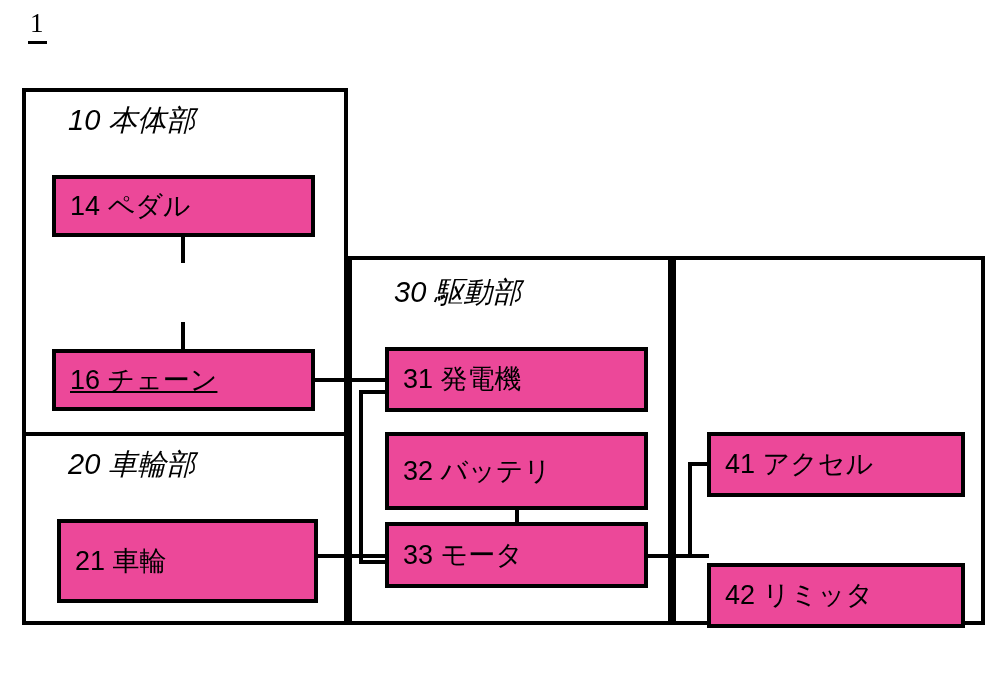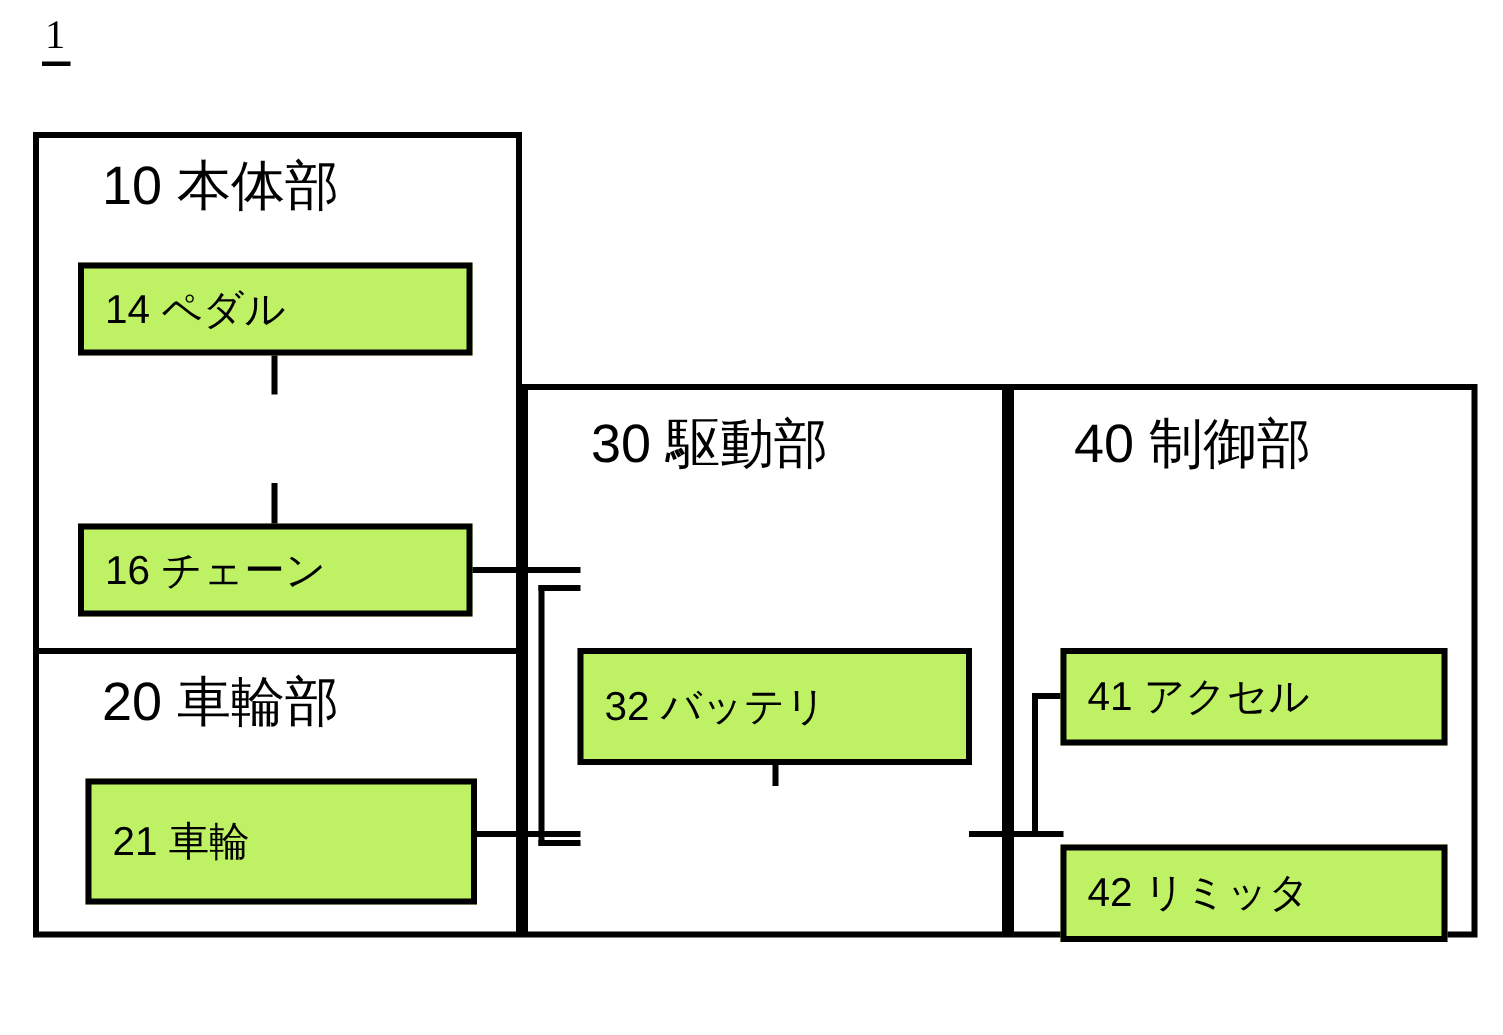--- a/index.html
+++ b/index.html
@@ -35,32 +35,33 @@
 
   
   .frame {
     position: absolute;
     box-sizing: border-box;
     border: 4px solid #000;
     background: transparent;
   }
   .frame-title {
     position: absolute;
-    font-size: 36px;
+    font-size: 29px;
     line-height: 1;
     white-space: nowrap;
     font-family: "Liberation Sans", "DejaVu Sans", sans-serif;
+    font-style: italic;
   }
 
   
   .node {
     position: absolute;
     box-sizing: border-box;
     border: 4px solid #000;
-    background: #bef264;
+    background: #ec4899;
     display: flex;
     align-items: center;
     z-index: 6;
   }
   .node-label {
     font-size: 27px;
     line-height: 1;
     white-space: nowrap;
     padding-left: 14px;
     font-family: "Liberation Sans", "DejaVu Sans", sans-serif;
@@ -94,21 +95,20 @@
   <div class="frame" style="left:348px; top:256px; width:324px; height:369px;"></div>
 
   <div class="frame" style="left:672px; top:256px; width:313px; height:369px;"></div>
 
   <div class="frame-title" style="left:68px; top:106px;">10  本体部</div>
 
   <div class="frame-title" style="left:68px; top:450px;text-align:center;">20  車輪部</div>
 
   <div class="frame-title" style="left:394px; top:278px;">30  駆動部</div>
 
-  <div class="frame-title" style="left:716px; top:278px;">40  制御部</div>
 
   <div class="wire" style="left:181px; top:235px; width:4px; height:28px;"></div>
 
   <div class="wire" style="left:181px; top:322px; width:4px; height:28px;"></div>
 
   <div class="wire" style="left:313px; top:378px; width:74px; height:4px;"></div>
 
   <div class="wire" style="left:316px; top:554px; width:71px; height:4px;"></div>
 
   <div class="wire" style="left:359px; top:390px; width:28px; height:4px;"></div>
@@ -120,33 +120,39 @@
   <div class="wire" style="left:646px; top:554px; width:63px; height:4px;"></div>
 
   <div class="wire" style="left:688px; top:462px; width:4px; height:96px;"></div>
   <div class="wire" style="left:688px; top:462px; width:21px; height:4px;"></div>
 
   <div class="node" style="left:52px; top:175px; width:263px; height:62px;">
     <span class="node-label">14  ペダル</span>
   </div>
 
 
-  <div class="node" style="left:52px; top:349px; width:263px; height:62px;">
+  <div class="node" style="left:52px; top:349px; width:263px; height:62px;text-decoration:underline;">
     <span class="node-label">16  チェーン</span>
   </div>
 
   <div class="node" style="left:57px; top:519px; width:261px; height:84px;">
     <span class="node-label">21  車輪</span>
   </div>
 
+  <div class="node" style="left:385px; top:347px; width:263px; height:65px;">
+    <span class="node-label">31  発電機</span>
+  </div>
 
   <div class="node" style="left:385px; top:432px; width:263px; height:78px;">
     <span class="node-label">32  バッテリ</span>
   </div>
 
+  <div class="node" style="left:385px; top:522px; width:263px; height:66px;">
+    <span class="node-label">33  モータ</span>
+  </div>
 
   <div class="node" style="left:707px; top:432px; width:258px; height:65px;">
     <span class="node-label">41  アクセル</span>
   </div>
 
   <div class="node" style="left:707px; top:515px; width:258px; height:65px;margin-top:48px;">
     <span class="node-label">42  リミッタ</span>
   </div>
 
 </div>

